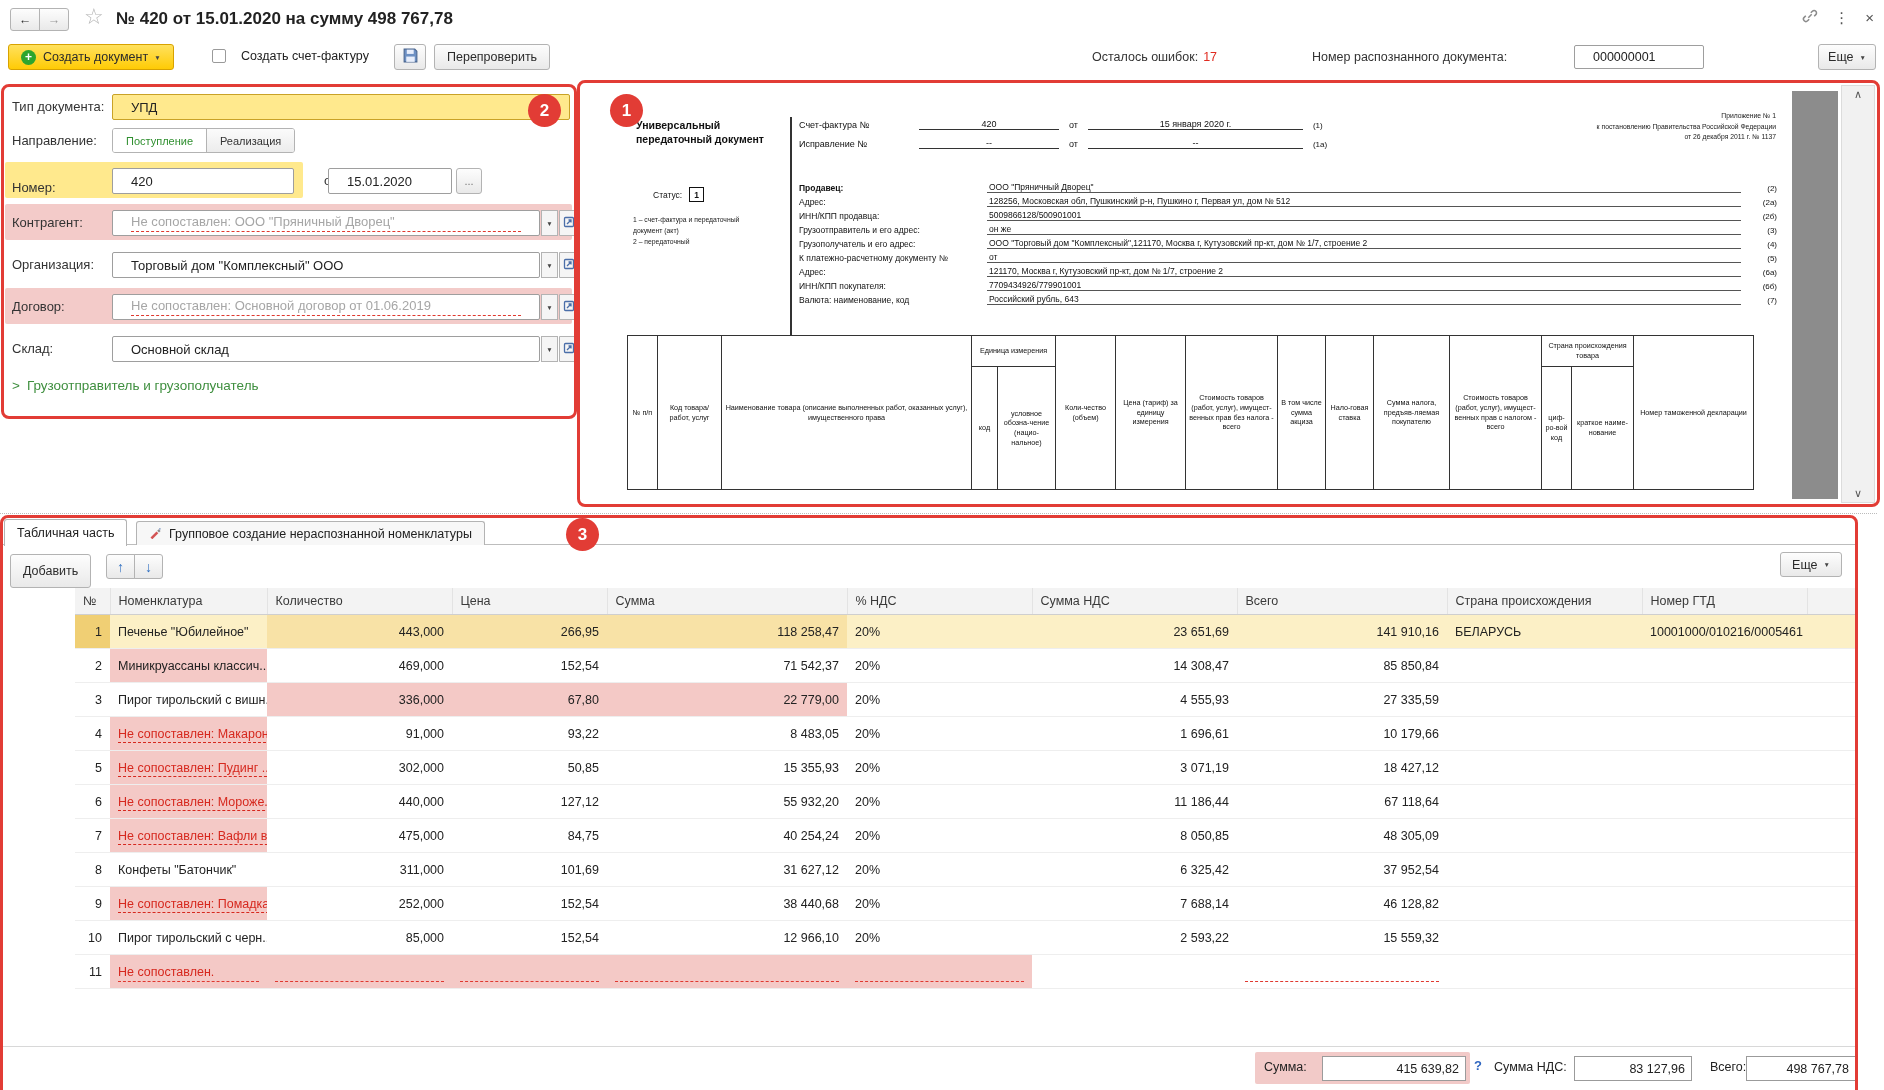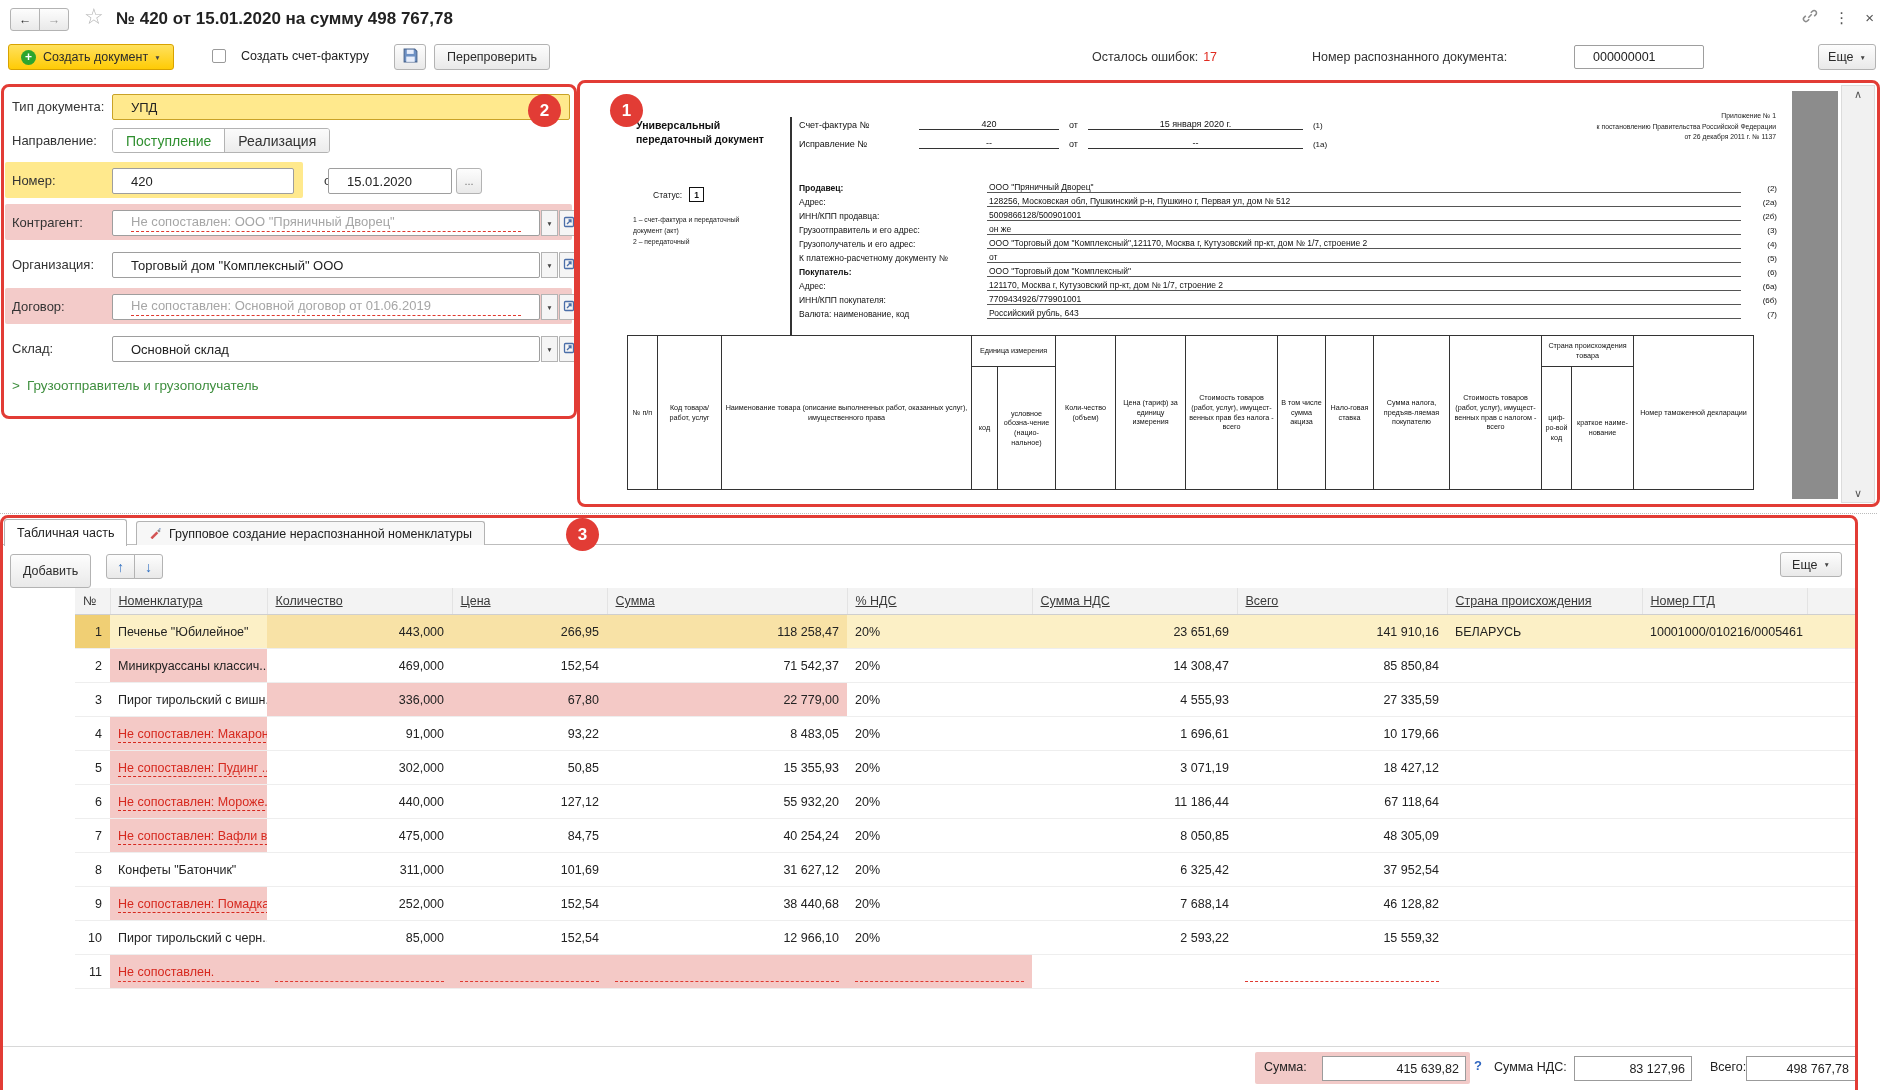--- a/index.html
+++ b/index.html
@@ -37,21 +37,21 @@
   
   .fpanel{position:absolute;left:2px;top:86px;width:574px;height:332px;}
   .band{position:absolute;left:3px;width:567px;height:36px;border-radius:2px;}
   .band.y{top:76px;width:298px;background:#ffe98d;}
   .band.p1{top:118px;background:#f3cbc9;}
   .band.p2{top:202px;background:#f3cbc9;}
   .flabel{position:absolute;left:10px;font-size:13px;color:#333;white-space:nowrap;}
   .fin{position:absolute;height:26px;}
   .in-type{left:110px;top:8px;width:458px;background:#ffe98d;border-color:#c9a227;}
   .seg{position:absolute;left:110px;top:42px;display:flex;border:1px solid #b3b3b3;border-radius:3px;overflow:hidden;height:25px;box-sizing:border-box;}
-  .opt{padding:0 13px;display:flex;align-items:center;font-size:14px;background:linear-gradient(#fbfbfb,#ececec);color:#333;}
+  .opt{padding:0 13px;display:flex;align-items:center;font-size:11px;background:linear-gradient(#fbfbfb,#ececec);color:#333;}
   .opt.active{background:#fff;color:#2f8f2f;}
   .opt+.opt{border-left:1px solid #b3b3b3;}
   .in-num{left:110px;top:82px;width:182px;}
   .lbl-ot{left:304px;top:88px;margin-left:18px;}
   .in-date{left:326px;top:82px;width:124px;}
   .btn-dots{position:absolute;left:454px;top:82px;width:26px;height:26px;padding:0;font-size:11px;color:#777;}
   .combo{left:110px;width:428px;}
   .ghost{color:#a6a6a6;display:block;width:100%;border-bottom:1.5px dashed #e0392f;padding-bottom:2px;white-space:nowrap;overflow:hidden;}
   .cbt{position:absolute;width:17px;height:26px;padding:0;border-radius:0;background:#f5f5f5;}
   .lbt{position:absolute;width:19px;height:26px;padding:0;border-radius:0 2px 2px 0;background:#f5f5f5;}
@@ -92,21 +92,21 @@
   .tab.active{left:2px;top:1px;height:27px;z-index:2;}
   .tab.other{left:134px;top:3px;height:24px;background:#f7f7f7;gap:7px;}
   .btn-add{position:absolute;left:8px;top:36px;height:34px;}
   .updown{position:absolute;left:104px;top:36px;display:flex;}
   .ud{width:29px;height:25px;padding:0;font-size:14px;font-weight:bold;color:#2f6fc1;}
   .ud.up{border-radius:3px 0 0 3px;} .ud.down{border-radius:0 3px 3px 0;margin-left:-1px;}
   .more2{position:absolute;left:1778px;top:34px;width:62px;height:25px;}
   .items-table{position:absolute;left:73px;top:70px;width:1782px;border-collapse:collapse;table-layout:fixed;}
   .items-table th{font-weight:normal;color:#3a3a3a;text-align:left;font-size:12.5px;background:#f3f3f3;
        border-bottom:1px solid #cfcfcf;height:26px;padding:0 8px;overflow:hidden;white-space:nowrap;}
-  .items-table th+th{border-left:1px solid #e3e3e3;text-decoration:underline;}
+  .items-table th+th{border-left:1px solid #e3e3e3;}
   .items-table td{height:33px;font-size:12.5px;color:#222;padding:0 8px;border-bottom:1px solid #eee;
        overflow:hidden;white-space:nowrap;background:#fff;}
   .c-num{text-align:right;padding-right:6px;color:#333;}
   .c-r{text-align:right;}
   .c-vat,.c-l{text-align:left;}
   td.pink{background:#f4c9c6;}
   .red-dash{color:#d6281e;border-bottom:1.5px dashed #d6281e;padding-bottom:1px;}
   .red-text{color:#d6281e;}
   td.dash{position:relative;}
   td.dash::after{content:"";position:absolute;left:8px;right:8px;bottom:6px;border-bottom:1.5px dashed #e0392f;}
@@ -201,21 +201,21 @@
   <div class="ibox fin in-type" able="true">
       <span>УПД</span>
     </div>
 
   <span class="flabel" style="top:47px">Направление:</span>
   <div class="seg">
     <span class="opt active">Поступление</span>
     <span class="opt">Реализация</span>
   </div>
 
-  <span class="flabel" style="top:87px">Номер:</span>
+  <span class="flabel" style="top:94px">Номер:</span>
   <div class="ibox fin in-num">
       <span>420</span>
     </div>
   <span class="flabel lbl-ot" style="left:304px;top:87px">от:</span>
   <div class="ibox fin in-date">
       <span>15.01.2020</span>
     </div>
   <button class="btn btn-dots">
       <span>...</span>
     </button>
@@ -338,25 +338,20 @@
       </div>
       <div class="info-row">
         <span class="info-label">Грузополучатель и его адрес:</span>
         <span class="info-value">ООО "Торговый дом "Комплексный",121170, Москва г, Кутузовский пр-кт, дом № 1/7, строение 2</span>
         <span class="info-marker">(4)</span>
       </div>
       <div class="info-row">
         <span class="info-label">К платежно-расчетному документу №</span>
         <span class="info-value">от</span>
         <span class="info-marker">(5)</span>
-      </div>
-      <div class="info-row">
-        <span class="info-label bold">Покупатель:</span>
-        <span class="info-value">ООО "Торговый дом "Комплексный"</span>
-        <span class="info-marker">(6)</span>
       </div>
       <div class="info-row">
         <span class="info-label">Адрес:</span>
         <span class="info-value">121170, Москва г, Кутузовский пр-кт, дом № 1/7, строение 2</span>
         <span class="info-marker">(6а)</span>
       </div>
       <div class="info-row">
         <span class="info-label">ИНН/КПП покупателя:</span>
         <span class="info-value">7709434926/779901001</span>
         <span class="info-marker">(6б)</span>

